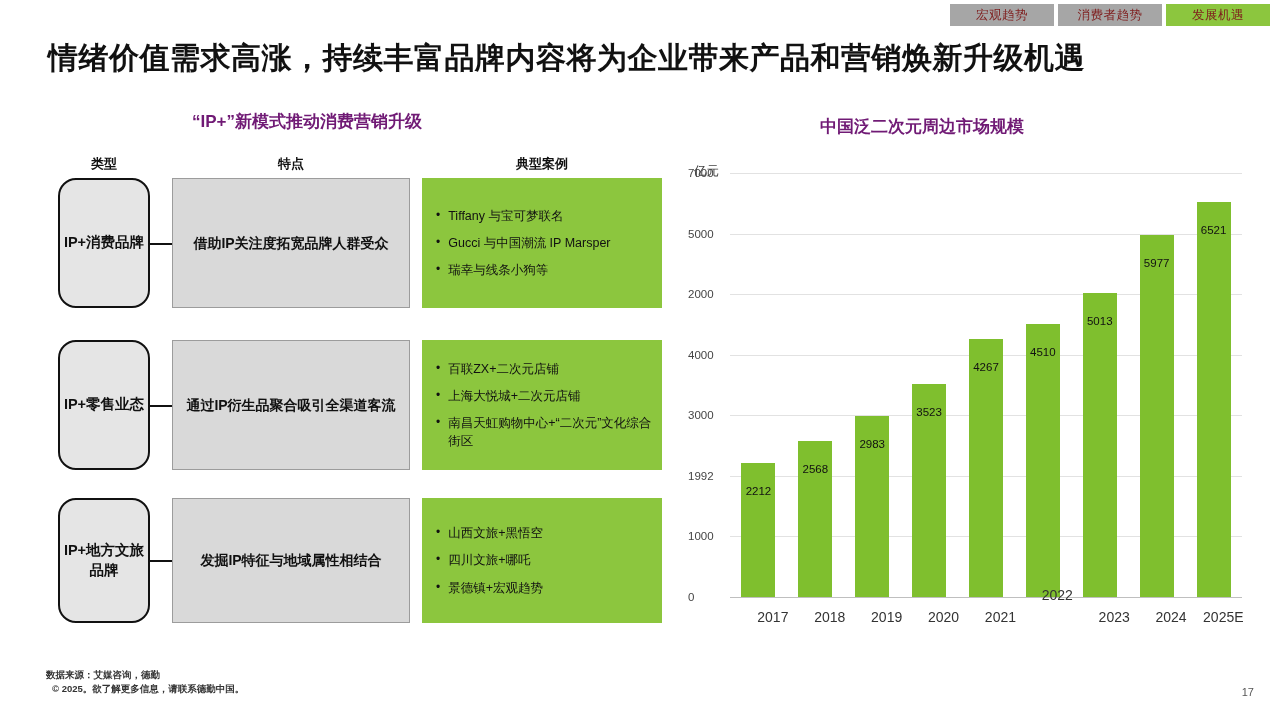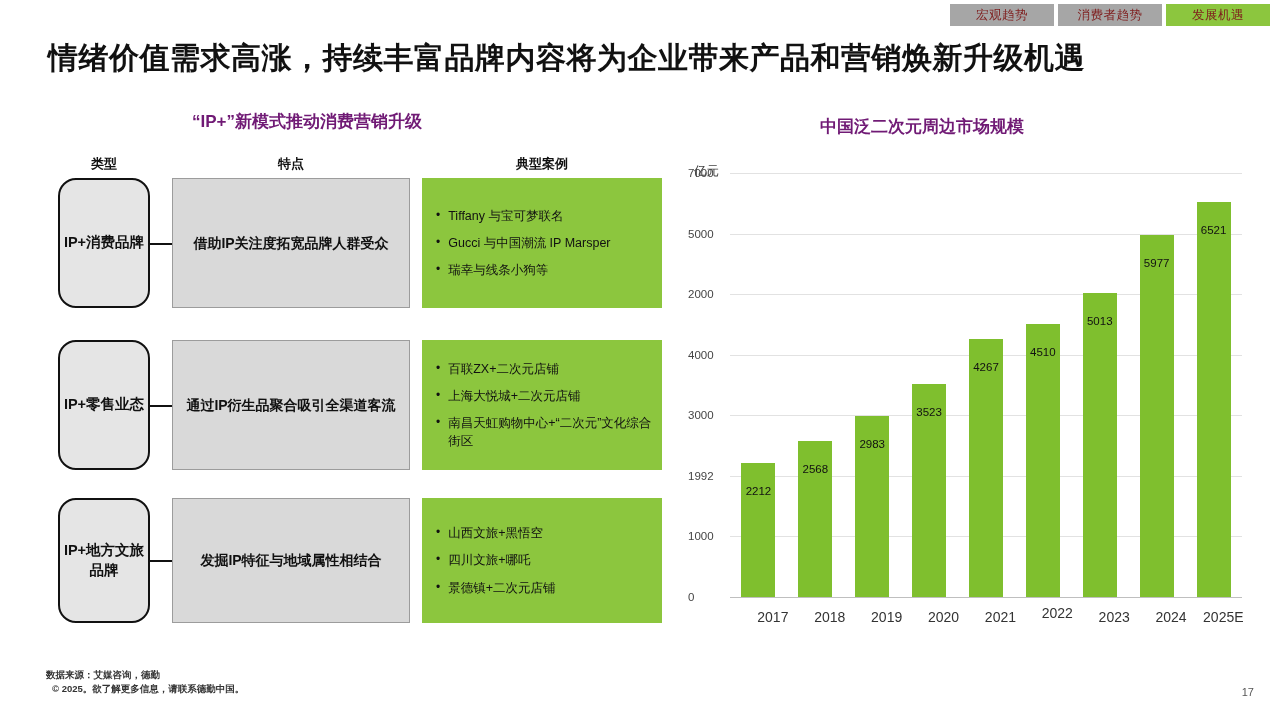--- a/index.html
+++ b/index.html
@@ -289,21 +289,21 @@
   <div class="case-item">
       <span class="dot">•</span>
       <span>山西文旅+黑悟空</span>
     </div>
   <div class="case-item">
       <span class="dot">•</span>
       <span>四川文旅+哪吒</span>
     </div>
   <div class="case-item">
       <span class="dot">•</span>
-      <span>景德镇+二次元店铺</span>
+      <span>景德镇+宏观趋势</span>
     </div>
 </div>
 
 <div class="sec-title" id="right-title">中国泛二次元周边市场规模</div>
 <div id="y-unit">亿元</div>
 <div id="chart-area">
     <div class="axis-line" style="top: 442px;"></div>
     <div class="y-tick" style="top: 442px;">0</div>
     <div class="grid-line" style="top: 381.429px;"></div>
     <div class="y-tick" style="top: 381.429px;">1000</div>
@@ -329,21 +329,21 @@
     <div class="bar-label" style="left: 154.222px; top: 244.315px;">2983</div>
     <div class="x-tick" style="left: 154.222px; top: 454px;">2019</div>
     <div class="bar" style="left: 224.111px; top: 228.607px; height: 213.393px; background: rgb(127, 191, 46);"></div>
     <div class="bar-label" style="left: 211.111px; top: 211.607px;">3523</div>
     <div class="x-tick" style="left: 211.111px; top: 454px;">2020</div>
     <div class="bar" style="left: 281px; top: 183.542px; height: 258.458px; background: rgb(127, 191, 46);"></div>
     <div class="bar-label" style="left: 268px; top: 166.542px;">4267</div>
     <div class="x-tick" style="left: 268px; top: 454px;">2021</div>
     <div class="bar" style="left: 337.889px; top: 168.823px; height: 273.177px; background: rgb(127, 191, 46);"></div>
     <div class="bar-label" style="left: 324.889px; top: 151.823px;">4510</div>
-    <div class="x-tick" style="left: 324.889px; top: 450px;">2022</div>
+    <div class="x-tick" style="left: 324.889px; top: 432px;">2022</div>
     <div class="bar" style="left: 394.778px; top: 138.355px; height: 303.645px; background: rgb(127, 191, 46);"></div>
     <div class="bar-label" style="left: 381.778px; top: 121.355px;">5013</div>
     <div class="x-tick" style="left: 381.778px; top: 454px;">2023</div>
     <div class="bar" style="left: 451.667px; top: 79.9646px; height: 362.035px; background: rgb(127, 191, 46);"></div>
     <div class="bar-label" style="left: 438.667px; top: 62.9646px;">5977</div>
     <div class="x-tick" style="left: 438.667px; top: 454px;">2024</div>
     <div class="bar" style="left: 508.556px; top: 47.0137px; height: 394.986px; background: rgb(127, 191, 46);"></div>
     <div class="bar-label" style="left: 495.556px; top: 30.0137px;">6521</div>
     <div class="x-tick" style="left: 495.556px; top: 454px;">2025E</div>
   </div>

